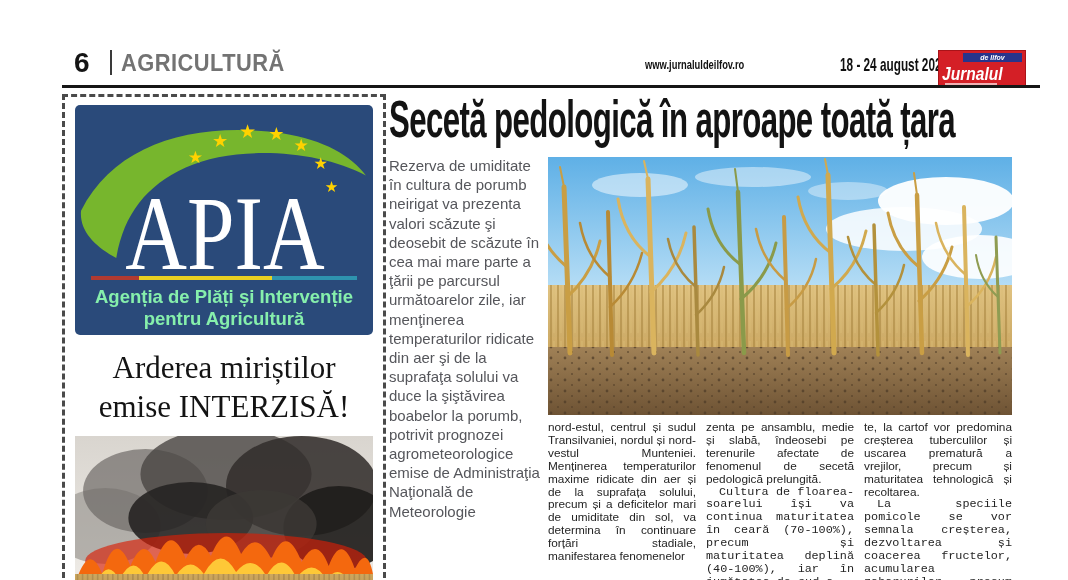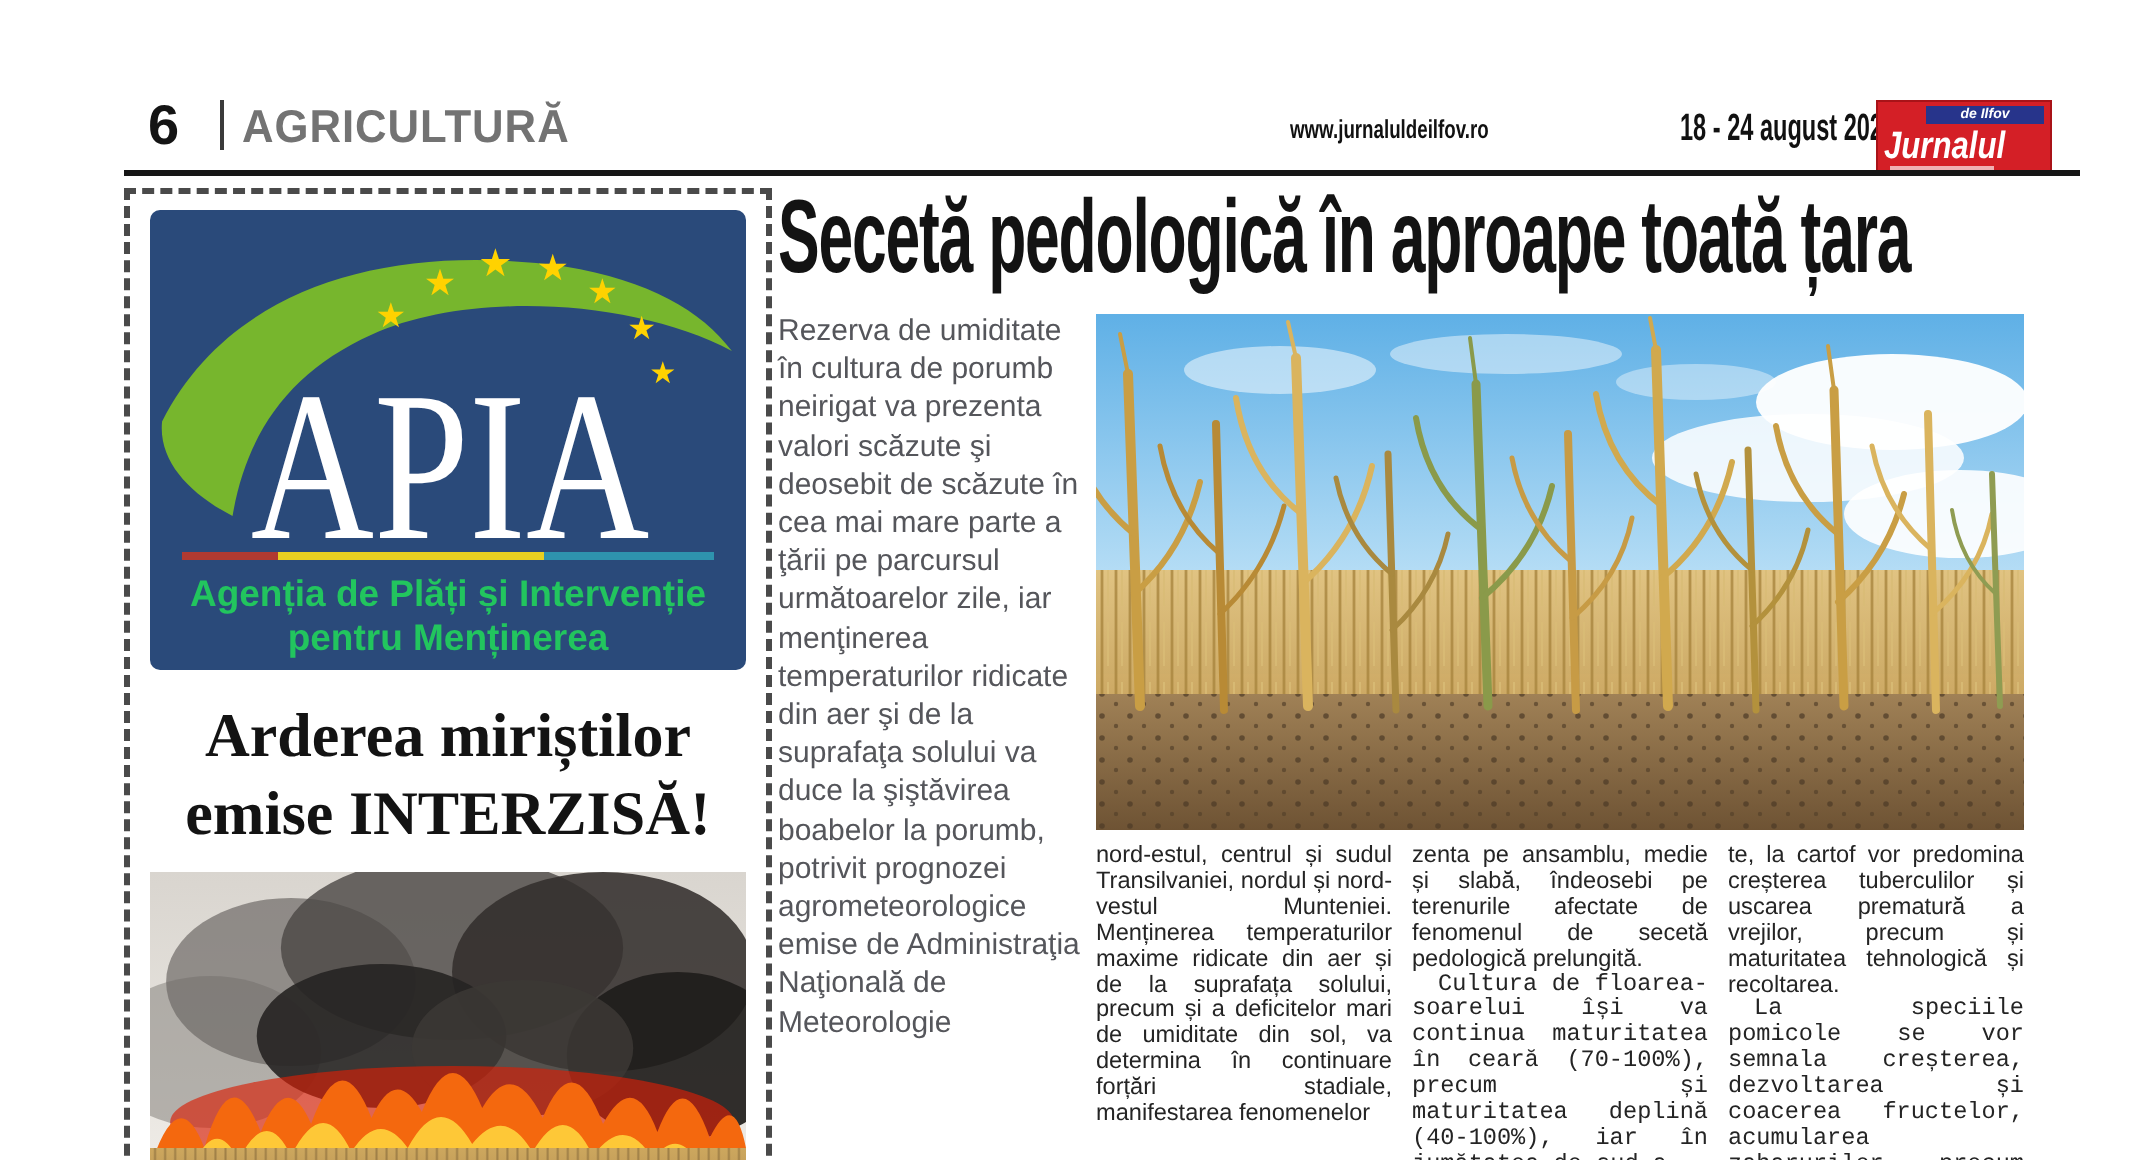--- a/index.html
+++ b/index.html
@@ -23,24 +23,24 @@
   .masthead-footline{position:absolute;left:6px;bottom:1px;width:52px;height:2px;background:#fff;opacity:.65;}
   .header-rule{position:absolute;left:62px;top:85px;width:978px;height:3px;background:#161616;}
   
   .feature-box{position:absolute;left:62px;top:94px;width:324px;height:520px;border:3px dashed #4a4a4a;
         box-sizing:border-box;background:#fff;}
   .apia-logo{position:relative;margin:8px 10px 0;height:230px;background:#2a4a7a;border-radius:5px;overflow:hidden;}
   .apia-logo svg{position:absolute;inset:0;}
   .tricolor{position:absolute;left:16px;right:16px;top:171px;height:4px;display:flex;}
   .tricolor .seg-r{width:18%;background:#b03a31;} .tricolor .seg-y{width:50%;background:#e8d021;}
   .tricolor .seg-b{width:32%;background:#2e93ae;}
-  .agency{position:absolute;left:0;right:0;top:181px;text-align:center;color:#22c55e;font-weight:bold;
+  .agency{position:absolute;left:0;right:0;top:181px;text-align:center;color:#86efac;font-weight:bold;
         font-size:18.5px;line-height:22px;}
   .feature-headline{margin:13px 6px 0;text-align:center;font-family:"Liberation Serif",serif;
-        font-weight:bold;font-size:31px;line-height:39px;color:#131313;}
+        font-weight:normal;font-size:31px;line-height:39px;color:#131313;}
   .fire-photo{position:relative;margin:10px 10px 0;height:205px;overflow:hidden;}
   
   .article-headline{position:absolute;left:389px;top:90px;height:60px;}
   .article-headline .cond{font-size:52px;font-weight:bold;letter-spacing:-1px;color:#131313;
         transform:scaleX(.60);transform-origin:0 0;line-height:58px;}
   .intro-col{position:absolute;left:389px;top:156px;width:153px;font-size:15px;line-height:19.2px;
         color:#55565b;}
   .intro-partial{margin-top:0;}
   .corn-photo{position:absolute;left:548px;top:157px;width:464px;height:258px;overflow:hidden;}
   .bottom-cols{position:absolute;left:548px;top:421px;width:464px;height:200px;display:flex;gap:10px;}
@@ -81,21 +81,21 @@
         </g>
         <text x="50" y="163" textLength="198" lengthAdjust="spacingAndGlyphs" font-family="Liberation Serif, serif" font-size="106" fill="#ffffff">APIA</text>
       </svg>
       <div class="tricolor">
         <div class="seg-r"></div>
         <div class="seg-y"></div>
         <div class="seg-b"></div>
       </div>
       <div class="agency">
         <div>Agenția de Plăți și Intervenție</div>
-        <div>pentru Menținerea</div>
+        <div>pentru Agricultură</div>
       </div>
     </div>
     <div class="feature-headline">
       <div>Arderea miriștilor</div>
       <div>emise INTERZISĂ!</div>
     </div>
     <div class="fire-photo">
       <svg viewBox="0 0 296 205" preserveAspectRatio="none" width="100%" height="100%">
         <defs>
           <linearGradient id="fsky" x1="0" y1="0" x2="0" y2="1">

